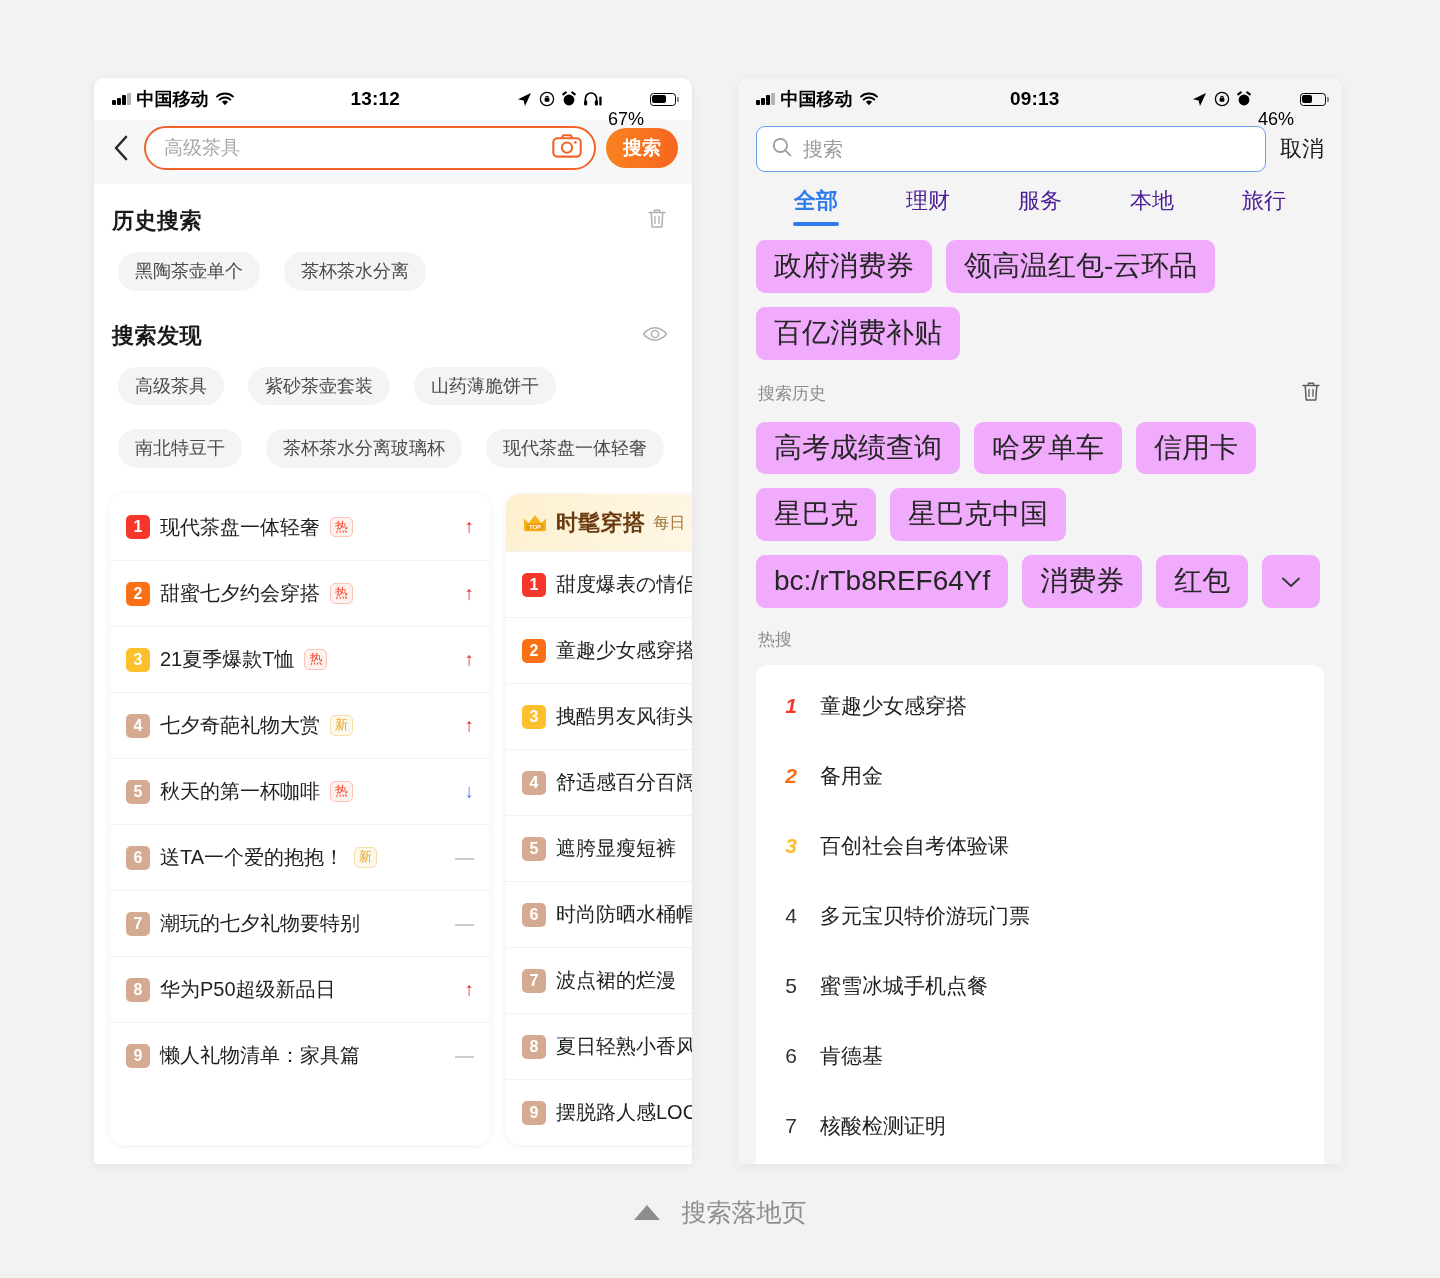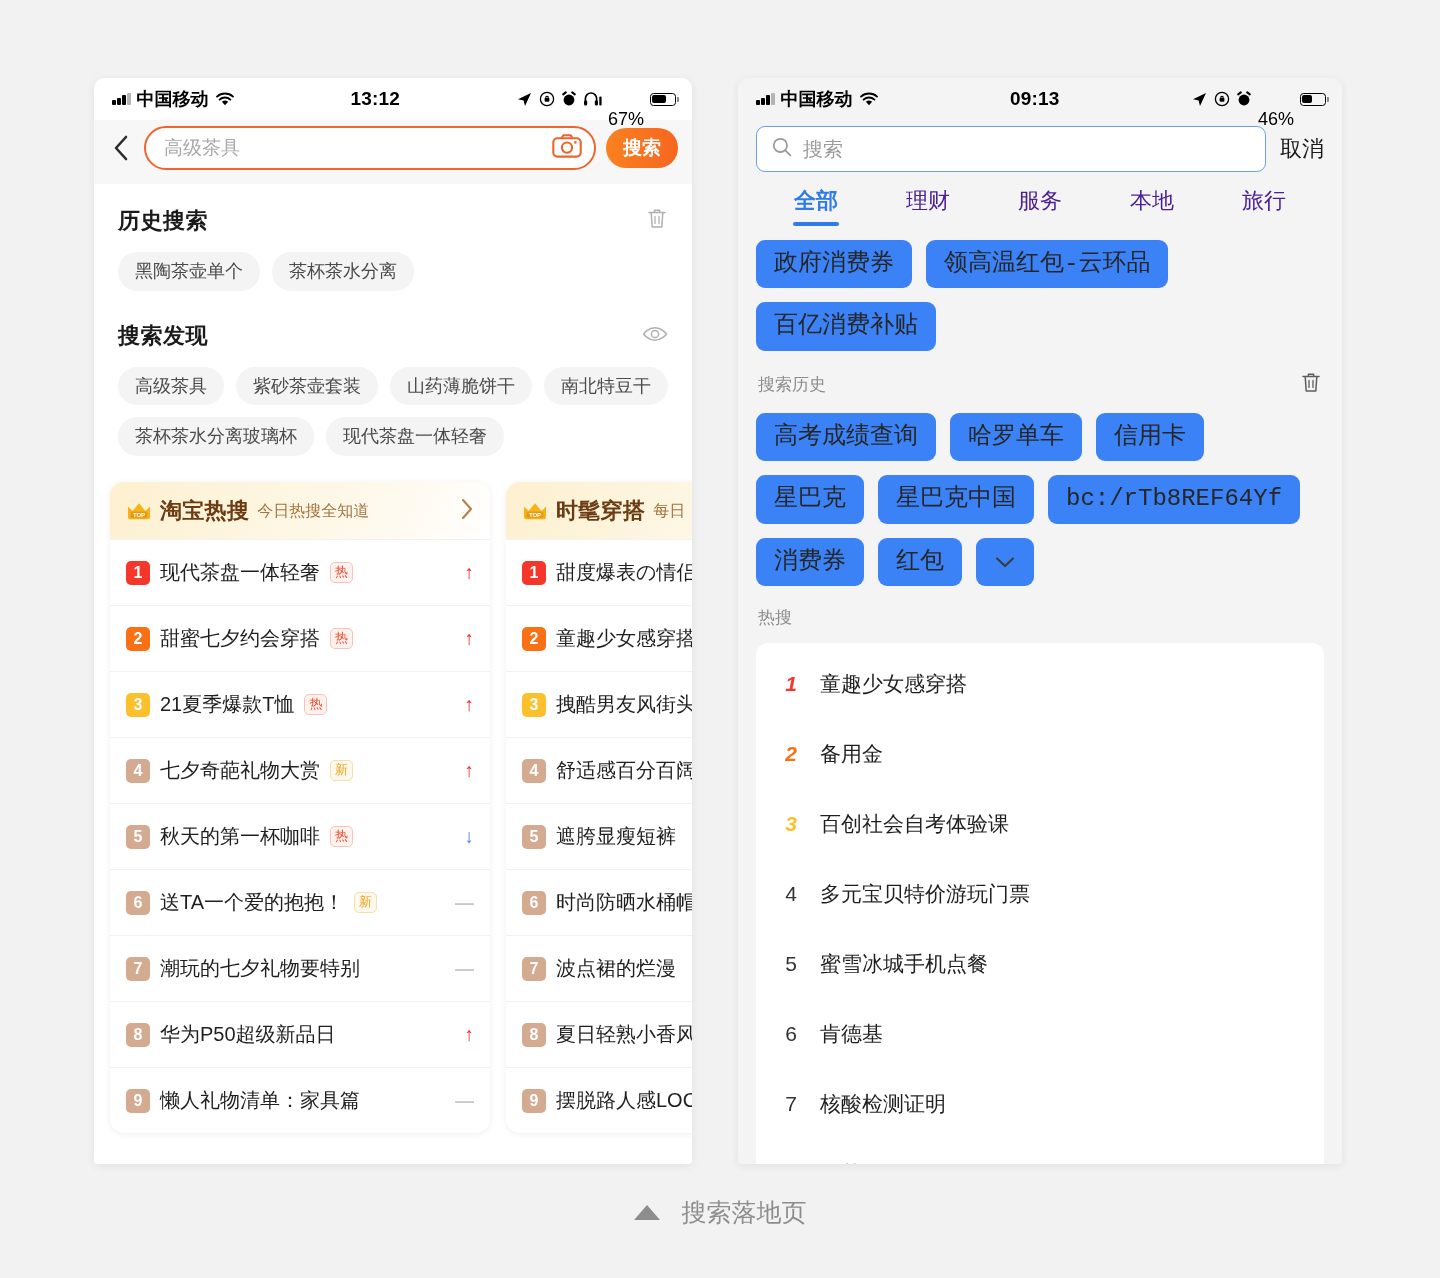--- a/index.html
+++ b/index.html
@@ -52,24 +52,24 @@
   .searchbtn {
     flex:0 0 auto; height: 40px; padding: 0 17px; border-radius: 22px; color:#fff;
     background: linear-gradient(90deg,#fb8120,#f6661f);
     font-size: 19px; font-weight: 700; display:flex; align-items:center; justify-content:center;
   }
 
   
   .l-body { background:#fff; padding: 0 0 0 0; height: calc(100% - 42px - 64px); overflow:hidden; }
   .sec-head {
     display:flex; align-items:center; justify-content:space-between;
-    padding: 22px 24px 0 24px;
+    padding: 22px 24px 0 18px;
   }
   .sec-title { font-size: 22px; font-weight: 700; color:#1a1a1a; letter-spacing:.5px; }
-  .chiprow { display:flex; flex-wrap:wrap; gap: 12px; padding: 16px 24px 0 24px; }
+  .chiprow { display:flex; flex-wrap:wrap; gap: 24px; padding: 16px 24px 0 24px; }
   .chip {
     background:#f4f4f4; border-radius: 19px; padding: 9px 17px;
     font-size: 18px; color:#4a4a4a; line-height:1.15; white-space:nowrap;
   }
 
   
   .cards { display:flex; gap: 16px; padding: 26px 0 0 16px; }
   .hotcard {
     flex: 0 0 auto; width: 380px; background:#fff; border-radius: 14px;
     box-shadow: 0 1px 6px rgba(0,0,0,0.07); overflow:hidden;
@@ -110,22 +110,22 @@
   .cancel { font-size: 22px; color:#1a1a1a; flex:0 0 auto; }
   .tabs { display:flex; padding: 14px 22px 0 22px; }
   .tab { flex:1; text-align:center; font-size: 22px; color:#4c1d95; padding-bottom: 10px; position:relative; }
   .tab.active { color:#2f7bea; font-weight:700; }
   .tab.active::after {
     content:""; position:absolute; left:50%; transform:translateX(-50%); bottom:0;
     width: 46px; height: 4px; border-radius:2px; background:#2f7bea;
   }
   .r-chiprow { display:flex; flex-wrap:wrap; gap: 14px; padding: 14px 18px 0 18px; }
   .r-chip {
-    background:#3b82f6; border-radius: 9px; padding: 11px 18px; font-size: 24px; color:#262626;
-    white-space:nowrap; line-height:1.1;font-family:Liberation Mono, monospace;
+    background:#f0abfc; border-radius: 9px; padding: 11px 18px; font-size: 28px; color:#262626;
+    white-space:nowrap; line-height:1.1;
   }
   .r-chip.icononly { padding: 11px 16px; display:flex; align-items:center; }
   .r-sec {
     display:flex; align-items:center; justify-content:space-between; padding: 20px 20px 0 20px;
   }
   .r-sec-title { font-size: 17px; color:#8c8c8c; }
   .hotpanel {
     margin: 14px 18px 0 18px; background:#fff; border-radius: 12px; padding: 6px 0 14px 0;
   }
   .hp-row { display:flex; align-items:center; gap: 22px; height: 70px; padding: 0 28px; }
@@ -239,33 +239,20 @@
         <span class="chip">高级茶具</span>
         <span class="chip">紫砂茶壶套装</span>
         <span class="chip">山药薄脆饼干</span>
         <span class="chip">南北特豆干</span>
         <span class="chip">茶杯茶水分离玻璃杯</span>
         <span class="chip">现代茶盘一体轻奢</span>
       </div>
 
       <div class="cards" id="hot-cards">
   <div class="hotcard">
-    <div class="hotcard-head">
-      <svg width="26" height="22" viewBox="0 0 26 22">
-  <path d="M2 6.5 6.6 11 13 3.2 19.4 11 24 6.5v10.8a2 2 0 0 1-2 2H4a2 2 0 0 1-2-2z" fill="#f5b319"></path>
-  <rect x="4.6" y="11.6" width="16.8" height="6.2" rx="1.6" fill="#e89a0c"></rect>
-  <text x="13" y="16.6" font-size="6" font-family="Liberation Sans, sans-serif" font-weight="700" fill="#fff" text-anchor="middle">TOP</text>
-</svg>
-      <span class="hc-title">淘宝热搜</span>
-      <span class="hc-sub">今日热搜全知道</span>
-      <span class="hc-arrow">
-        <svg width="14" height="22" viewBox="0 0 14 22">
-                  <path d="M3 2 11 11 3 20" fill="none" stroke="#b08348" stroke-width="2.1" stroke-linecap="round" stroke-linejoin="round"></path>
-                </svg></span>
-    </div>
 
       <div class="hotrow">
         <span class="rankbox" style="background:#f5362b">1</span>
         <span class="hr-text">现代茶盘一体轻奢</span>
         <span class="tagbadge tag-hot">热</span>
         <span class="trend t-up">↑</span>
       </div>
       <div class="hotrow">
         <span class="rankbox" style="background:#fa7014">2</span>
         <span class="hr-text">甜蜜七夕约会穿搭</span>

